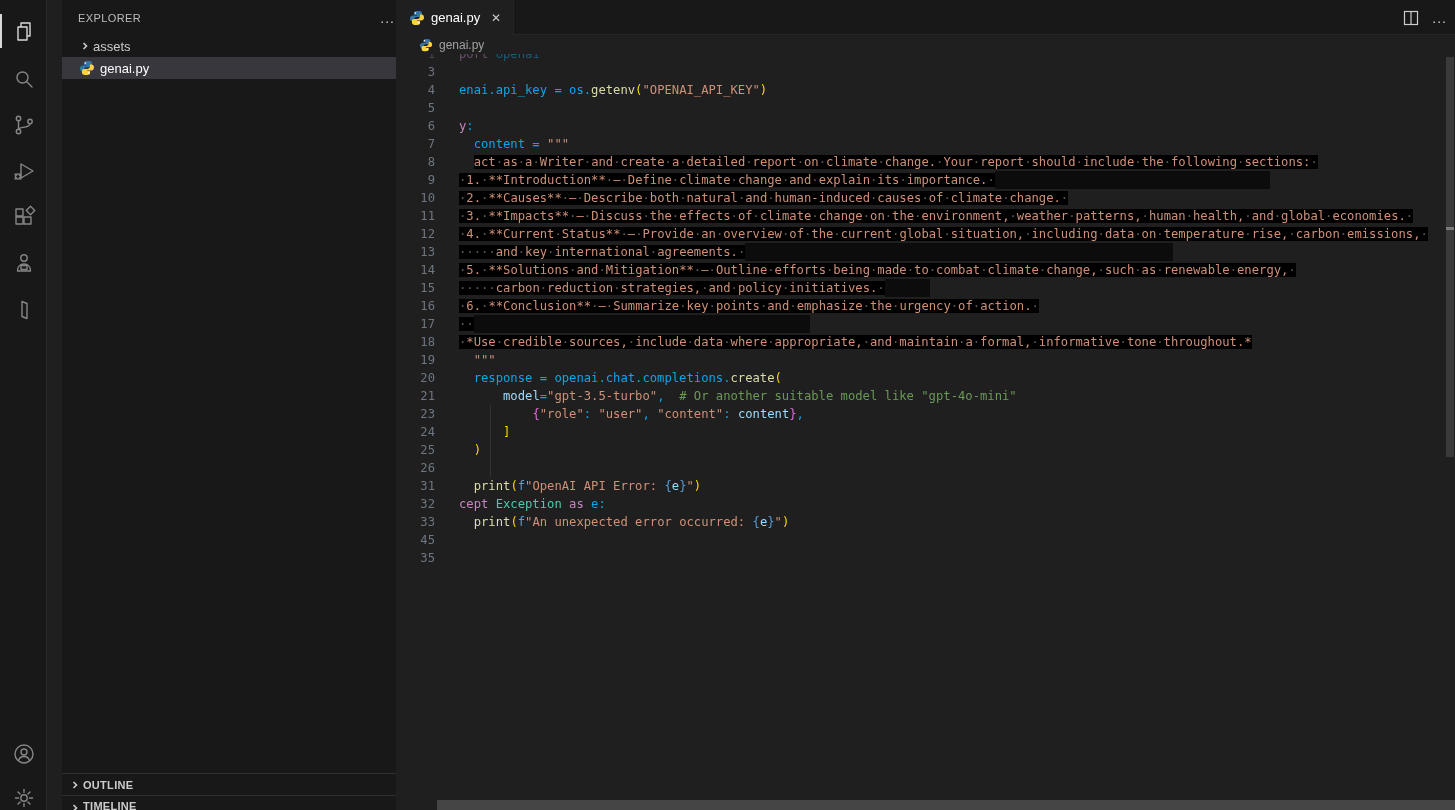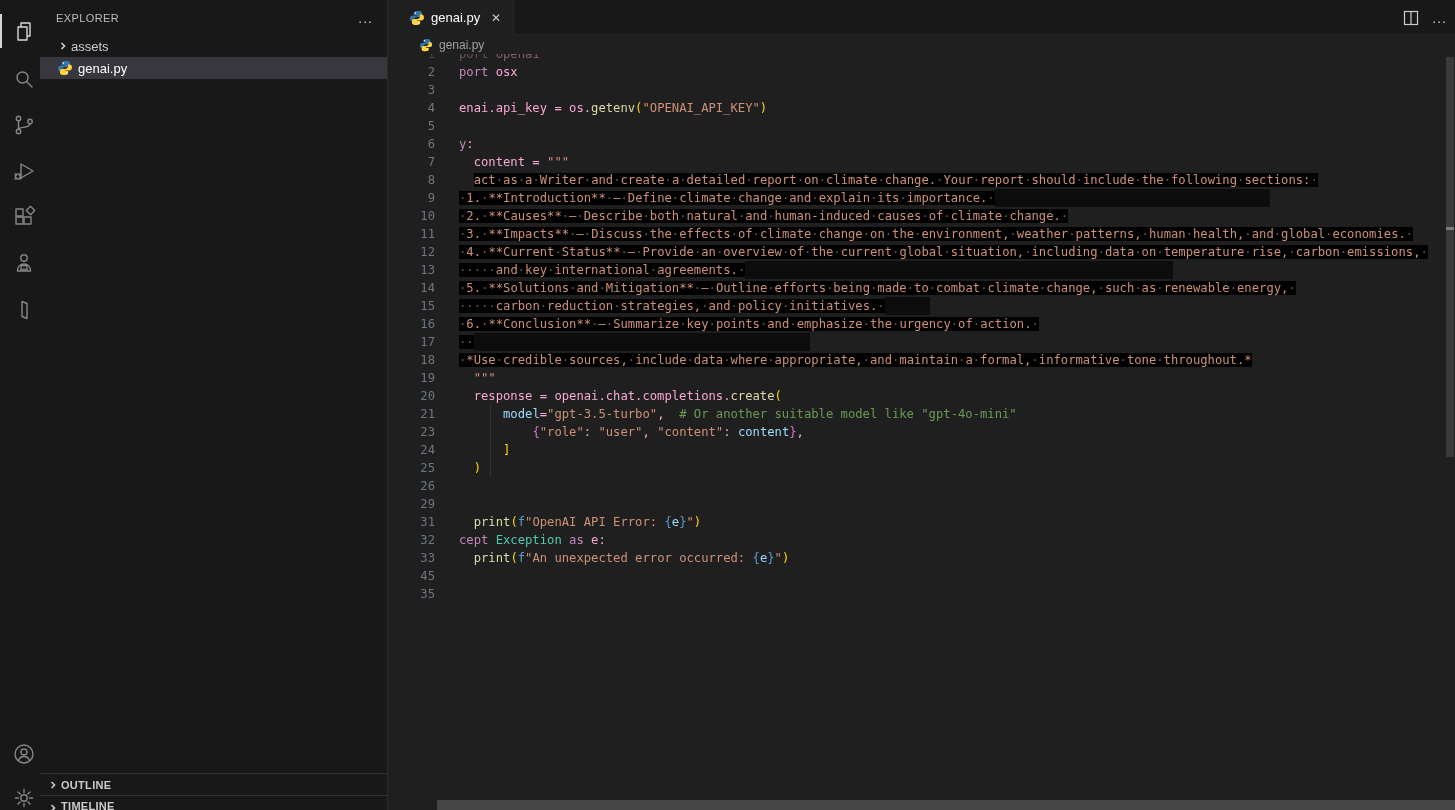--- a/index.html
+++ b/index.html
@@ -12,21 +12,21 @@
     background:#181818; border-right:1px solid #2b2b2b; }
   .ab-item { position:absolute; left:0; width:47px; height:46px; display:flex;
     align-items:center; justify-content:center; color:#868686; cursor:pointer; }
   .ab-item.active { color:#d7d7d7; }
   .ab-item.active::before { content:""; position:absolute; left:0; top:6px; bottom:6px;
     width:2px; background:#d7d7d7; }
   .ab-item svg { width:24px; height:24px; stroke:currentColor; fill:none;
     stroke-width:1.4; stroke-linecap:round; stroke-linejoin:round; }
 
   
-  .sidebar { position:absolute; left:40px; top:0; width:348px; height:810px;
+  .sidebar { position:absolute; left:62px; top:0; width:348px; height:810px;
     background:#181818; border-right:1px solid #2b2b2b; color:#cccccc; }
   .sb-header { display:flex; align-items:center; justify-content:space-between;
     height:35px; padding:0 14px 0 16px; }
   .sb-title { font-size:11px; color:#bcbcbc; letter-spacing:.4px; }
   .sb-more { color:#cccccc; font-size:14px; letter-spacing:1px; cursor:pointer; }
   .sb-section { display:flex; align-items:center; height:22px; font-size:11px;
     font-weight:bold; letter-spacing:.3px; cursor:pointer; }
   .sb-section .chev, .sb-row .chev { width:16px; height:16px; display:inline-flex;
     align-items:center; justify-content:center; }
   .chev svg { width:10px; height:10px; stroke:#cccccc; fill:none; stroke-width:1.6; }
@@ -59,21 +59,21 @@
   .code-wrap { position:absolute; left:0; top:45px; right:0; height:760px; }
   .breadcrumbs { position:absolute; left:0; top:35px; right:14px; height:19px;
     background:#1f1f1f; display:flex; align-items:center; padding-left:22px;
     color:#a0a0a0; font-size:12px; z-index:5; }
   .breadcrumbs .file-icon { width:14px; height:14px; margin-right:5px; }
   .line { height:18px; white-space:pre; font-family:"DejaVu Sans Mono", monospace;
     font-size:12.2px; line-height:18px; font-variant-ligatures:none; }
   .ln { display:inline-block; width:39px; text-align:right; color:#6e7681;
     margin-right:24px; user-select:none; }
   .dim { opacity:.45; }
-  .c-kw{color:#c586c0} .c-txt{color:#f9a8d4} .c-str{color:#ce9178} .c-fn{color:#dcdcaa}
+  .c-kw{color:#c586c0} .c-txt{color:#0ea5e9} .c-str{color:#ce9178} .c-fn{color:#dcdcaa}
   .c-var{color:#9cdcfe} .c-com{color:#6a9955} .c-cls{color:#4ec9b0} .c-num{color:#b5cea8}
   .c-b1{color:#ffd700} .c-b2{color:#da70d6} .c-b3{color:#569cd6}
   .sel { background:#000000; }
   .ws { color:rgba(210,200,190,.45); }
   .box { display:inline-block; background:#0c0c0c; height:18px; vertical-align:top; }
   .indent-guide { position:absolute; width:1px; background:#333333; }
 
   
   .vscroll { position:absolute; right:1px; top:57px; width:8px; height:400px;
     background:#3a3a3a; cursor:pointer; }
@@ -214,21 +214,20 @@
             </svg>
         </span>
         <span class="ea-more">...</span>
       </div>
     </div>
 
     <div class="code-wrap" id="code-area">
 
       <div class="indent-guide" style="left:94px; top:360px; height:72px;"></div>
     <div class="line dim"><span class="ln">1</span><span class="c-kw">port</span><span class="c-txt"> openai</span></div>
-        <div class="line"><span class="ln">2</span><span class="c-kw">port</span><span class="c-txt"> osx</span></div>
         <div class="line"><span class="ln">3</span></div>
         <div class="line"><span class="ln">4</span><span class="c-txt">enai.api_key = os.</span><span class="c-fn">getenv</span><span class="c-b1">(</span><span class="c-str">"OPENAI_API_KEY"</span><span class="c-b1">)</span></div>
         <div class="line"><span class="ln">5</span></div>
         <div class="line"><span class="ln">6</span><span class="c-kw">y</span><span class="c-txt">:</span></div>
         <div class="line"><span class="ln">7</span><span class="c-txt">  content = </span><span class="c-str">"""</span></div>
         <div class="line"><span class="ln">8</span><span class="c-txt">  </span><span class="c-str sel">act<span class="ws">·</span>as<span class="ws">·</span>a<span class="ws">·</span>Writer<span class="ws">·</span>and<span class="ws">·</span>create<span class="ws">·</span>a<span class="ws">·</span>detailed<span class="ws">·</span>report<span class="ws">·</span>on<span class="ws">·</span>climate<span class="ws">·</span>change.<span class="ws">·</span>Your<span class="ws">·</span>report<span class="ws">·</span>should<span class="ws">·</span>include<span class="ws">·</span>the<span class="ws">·</span>following<span class="ws">·</span>sections:<span class="ws">·</span></span></div>
         <div class="line"><span class="ln">9</span><span class="c-str sel"><span class="ws">·</span>1.<span class="ws">·</span>**Introduction**<span class="ws">·</span>—<span class="ws">·</span>Define<span class="ws">·</span>climate<span class="ws">·</span>change<span class="ws">·</span>and<span class="ws">·</span>explain<span class="ws">·</span>its<span class="ws">·</span>importance.<span class="ws">·</span></span><span class="box" style="width:275px"></span></div>
         <div class="line"><span class="ln">10</span><span class="c-str sel"><span class="ws">·</span>2.<span class="ws">·</span>**Causes**<span class="ws">·</span>—<span class="ws">·</span>Describe<span class="ws">·</span>both<span class="ws">·</span>natural<span class="ws">·</span>and<span class="ws">·</span>human-induced<span class="ws">·</span>causes<span class="ws">·</span>of<span class="ws">·</span>climate<span class="ws">·</span>change.<span class="ws">·</span></span></div>
         <div class="line"><span class="ln">11</span><span class="c-str sel"><span class="ws">·</span>3.<span class="ws">·</span>**Impacts**<span class="ws">·</span>—<span class="ws">·</span>Discuss<span class="ws">·</span>the<span class="ws">·</span>effects<span class="ws">·</span>of<span class="ws">·</span>climate<span class="ws">·</span>change<span class="ws">·</span>on<span class="ws">·</span>the<span class="ws">·</span>environment,<span class="ws">·</span>weather<span class="ws">·</span>patterns,<span class="ws">·</span>human<span class="ws">·</span>health,<span class="ws">·</span>and<span class="ws">·</span>global<span class="ws">·</span>economies.<span class="ws">·</span></span></div>
         <div class="line"><span class="ln">12</span><span class="c-str sel"><span class="ws">·</span>4.<span class="ws">·</span>**Current<span class="ws">·</span>Status**<span class="ws">·</span>—<span class="ws">·</span>Provide<span class="ws">·</span>an<span class="ws">·</span>overview<span class="ws">·</span>of<span class="ws">·</span>the<span class="ws">·</span>current<span class="ws">·</span>global<span class="ws">·</span>situation,<span class="ws">·</span>including<span class="ws">·</span>data<span class="ws">·</span>on<span class="ws">·</span>temperature<span class="ws">·</span>rise,<span class="ws">·</span>carbon<span class="ws">·</span>emissions,<span class="ws">·</span></span></div>
@@ -238,21 +237,20 @@
         <div class="line"><span class="ln">16</span><span class="c-str sel"><span class="ws">·</span>6.<span class="ws">·</span>**Conclusion**<span class="ws">·</span>—<span class="ws">·</span>Summarize<span class="ws">·</span>key<span class="ws">·</span>points<span class="ws">·</span>and<span class="ws">·</span>emphasize<span class="ws">·</span>the<span class="ws">·</span>urgency<span class="ws">·</span>of<span class="ws">·</span>action.<span class="ws">·</span></span></div>
         <div class="line"><span class="ln">17</span><span class="c-str sel"><span class="ws">·</span><span class="ws">·</span></span><span class="box" style="width:336px"></span></div>
         <div class="line"><span class="ln">18</span><span class="c-str sel"><span class="ws">·</span>*Use<span class="ws">·</span>credible<span class="ws">·</span>sources,<span class="ws">·</span>include<span class="ws">·</span>data<span class="ws">·</span>where<span class="ws">·</span>appropriate,<span class="ws">·</span>and<span class="ws">·</span>maintain<span class="ws">·</span>a<span class="ws">·</span>formal,<span class="ws">·</span>informative<span class="ws">·</span>tone<span class="ws">·</span>throughout.*</span></div>
         <div class="line"><span class="ln">19</span><span class="c-txt">  </span><span class="c-str">"""</span></div>
         <div class="line"><span class="ln">20</span><span class="c-txt">  response = openai.chat.completions.</span><span class="c-fn">create</span><span class="c-b1">(</span></div>
         <div class="line"><span class="ln">21</span><span class="c-txt">      </span><span class="c-var">model</span><span class="c-txt">=</span><span class="c-str">"gpt-3.5-turbo"</span><span class="c-txt">,  </span><span class="c-com"># Or another suitable model like "gpt-4o-mini"</span></div>
         <div class="line"><span class="ln">23</span><span class="c-txt">          </span><span class="c-b2">{</span><span class="c-str">"role"</span><span class="c-txt">: </span><span class="c-str">"user"</span><span class="c-txt">, </span><span class="c-str">"content"</span><span class="c-txt">: </span><span class="c-var">content</span><span class="c-b2">}</span><span class="c-txt">,</span></div>
         <div class="line"><span class="ln">24</span><span class="c-txt">      </span><span class="c-b1">]</span></div>
         <div class="line"><span class="ln">25</span><span class="c-txt">  </span><span class="c-b1">)</span></div>
         <div class="line"><span class="ln">26</span></div>
-        <div class="line"><span class="ln">29</span></div>
         <div class="line"><span class="ln">31</span><span class="c-txt">  </span><span class="c-fn">print</span><span class="c-b1">(</span><span class="c-b3">f</span><span class="c-str">"OpenAI API Error: </span><span class="c-b3">{</span><span class="c-var">e</span><span class="c-b3">}</span><span class="c-str">"</span><span class="c-b1">)</span></div>
         <div class="line"><span class="ln">32</span><span class="c-kw">cept </span><span class="c-cls">Exception</span><span class="c-txt"> </span><span class="c-kw">as</span><span class="c-txt"> e:</span></div>
         <div class="line"><span class="ln">33</span><span class="c-txt">  </span><span class="c-fn">print</span><span class="c-b1">(</span><span class="c-b3">f</span><span class="c-str">"An unexpected error occurred: </span><span class="c-b3">{</span><span class="c-var">e</span><span class="c-b3">}</span><span class="c-str">"</span><span class="c-b1">)</span></div>
         <div class="line"><span class="ln">45</span></div>
         <div class="line"><span class="ln">35</span></div>
       </div>
 
     <div class="breadcrumbs">
       <svg class="file-icon" viewBox="0 0 16 16">
           <path fill="#3775a9" d="M7.9 1C6.1 1 4.9 1.8 4.9 3.2V5h3.2v.6H3.6C2.2 5.6 1 6.8 1 8.6s1 2.9 2.4 2.9H5V9.7C5 8.2 6.3 7 7.8 7H11c1.2 0 2-.9 2-2.1V3.2C13 1.9 11.8 1 10.4 1z"></path>

